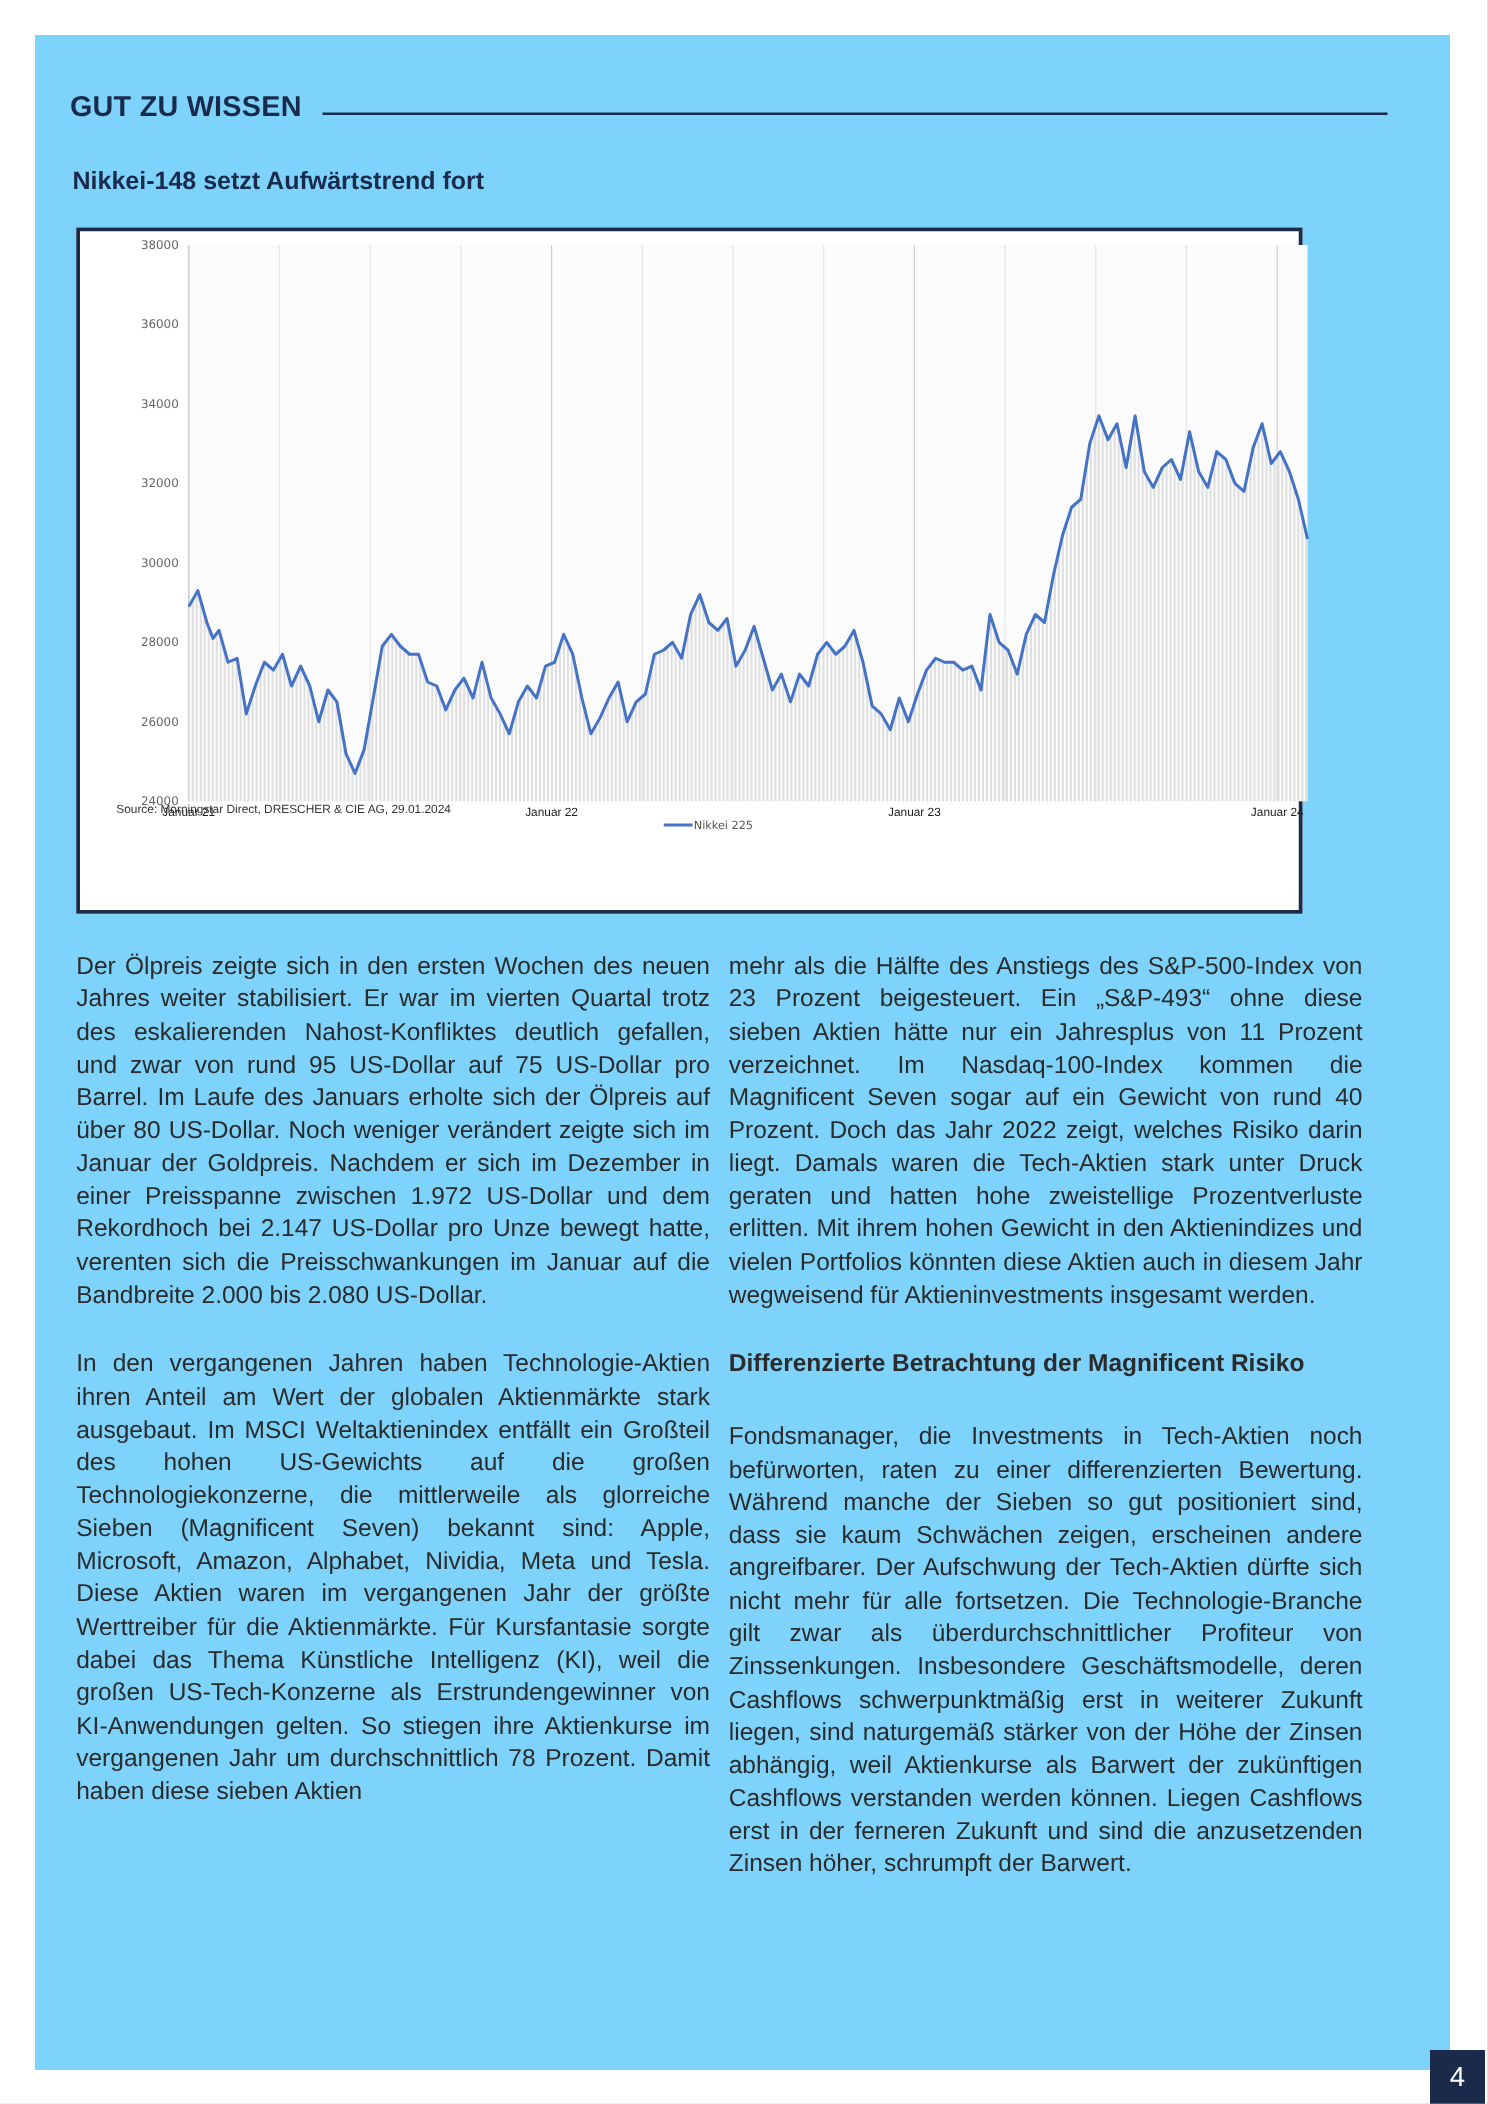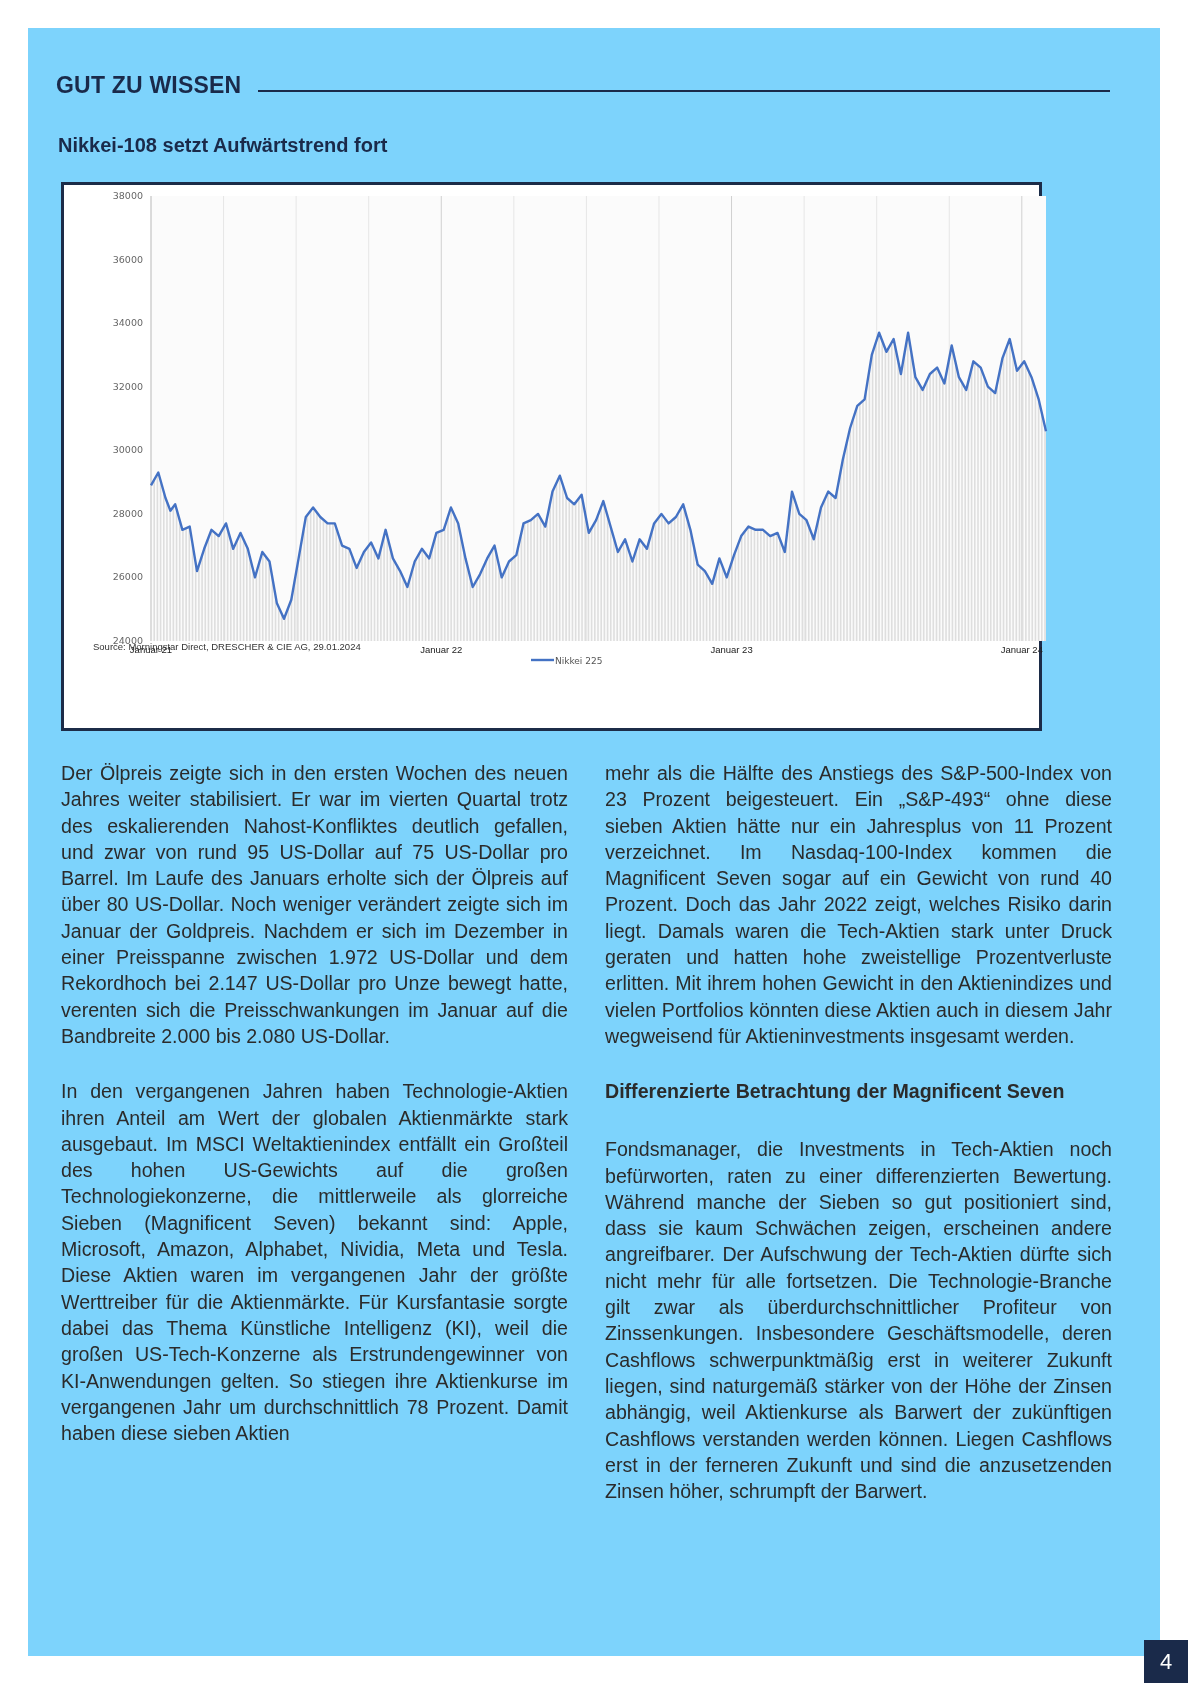--- a/index.html
+++ b/index.html
@@ -16,21 +16,21 @@
   .h-dark { font-weight:bold; font-size:19.6px; color:#2b2b2b; line-height:26px; }
   .pagenum { position:absolute; left:1116px; top:1612px; width:44px; height:43px; background:#1a2a4a; color:#ffffff; font-size:22px; display:flex; align-items:center; justify-content:center; }
 </style>
 </head>
 <body>
 
 <div class="page">
   <div class="section-head">GUT ZU WISSEN</div>
   <div class="section-rule"></div>
 
-  <div class="chart-title">Nikkei-108 setzt Aufwärtstrend fort</div>
+  <div class="chart-title">Nikkei-148 setzt Aufwärtstrend fort</div>
 
   <div class="chart-box">
     <svg id="chart" width="1054" height="543" viewBox="0 0 1054 543" xmlns="http://www.w3.org/2000/svg">
       <g id="grid">
           <rect x="87" y="11" width="895" height="445" fill="#fbfbfb"></rect>
           <line x1="87" y1="11" x2="87" y2="456" stroke="#d0d0d0" stroke-width="1"></line>
           <line x1="159.56756756756755" y1="11" x2="159.56756756756755" y2="456" stroke="#e6e6e6" stroke-width="1"></line>
           <line x1="232.13513513513513" y1="11" x2="232.13513513513513" y2="456" stroke="#e6e6e6" stroke-width="1"></line>
           <line x1="304.7027027027027" y1="11" x2="304.7027027027027" y2="456" stroke="#e6e6e6" stroke-width="1"></line>
           <line x1="377.27027027027026" y1="11" x2="377.27027027027026" y2="456" stroke="#d0d0d0" stroke-width="1"></line>
@@ -350,20 +350,20 @@
         <text x="491" y="478.5" font-size="9" fill="#555" font-family="DejaVu Sans, sans-serif">Nikkei 225</text>
       </g>
     </svg>
   </div>
 
   <div class="col" style="left:33px; top:732px;">
     <p>Der Ölpreis zeigte sich in den ersten Wochen des neuen Jahres weiter stabilisiert. Er war im vierten Quartal trotz des eskalierenden Nahost-Konfliktes deutlich gefallen, und zwar von rund 95 US-Dollar auf 75 US-Dollar pro Barrel. Im Laufe des Januars erholte sich der Ölpreis auf über 80 US-Dollar. Noch weniger verändert zeig­te sich im Januar der Goldpreis. Nachdem er sich im Dezember in einer Preisspanne zwischen 1.972 US-Dollar und dem Rekordhoch bei 2.147 US-Dollar pro Unze bewegt hatte, verenten sich die Preisschwan­kungen im Januar auf die Bandbreite 2.000 bis 2.080 US-Dollar.</p>
     <p style="margin-top:29px;">In den vergangenen Jahren haben Technologie-Aktien ihren Anteil am Wert der globalen Aktienmärk­te stark ausgebaut. Im MSCI Weltaktienindex entfällt ein Großteil des hohen US-Gewichts auf die großen Technologiekonzerne, die mittlerweile als glorreiche Sieben (Magnificent Seven) bekannt sind: Apple, Microsoft, Amazon, Alphabet, Nividia, Meta und Tesla. Diese Aktien waren im vergangenen Jahr der größ­te Werttreiber für die Aktienmärkte. Für Kursfantasie sorgte dabei das Thema Künstliche Intelligenz (KI), weil die großen US-Tech-Konzerne als Erstrundenge­winner von KI-Anwendungen gelten. So stiegen ihre Aktienkurse im vergangenen Jahr um durchschnitt­lich 78 Prozent. Damit haben diese sieben Aktien</p>
   </div>
 
-  <div class="col" style="left:555px; top:732px;margin-left:22px;">
+  <div class="col" style="left:555px; top:732px;">
     <p>mehr als die Hälfte des Anstiegs des S&amp;P-500-Index von 23 Prozent beigesteuert. Ein „S&amp;P-493“ ohne diese sieben Aktien hätte nur ein Jahresplus von 11 Prozent verzeichnet. Im Nasdaq-100-Index kommen die Magnificent Seven sogar auf ein Gewicht von rund 40 Prozent. Doch das Jahr 2022 zeigt, welches Risiko darin liegt. Damals waren die Tech-Aktien stark un­ter Druck geraten und hatten hohe zweistellige Pro­zentverluste erlitten. Mit ihrem hohen Gewicht in den Aktienindizes und vielen Portfolios könnten diese Aktien auch in diesem Jahr wegweisend für Aktien­investments insgesamt werden.</p>
-    <p class="h-dark" style="margin-top:29px;">Differenzierte Betrachtung der Magnificent Seven</p>
+    <p class="h-dark" style="margin-top:29px;">Differenzierte Betrachtung der Magnificent Risiko</p>
     <p style="margin-top:32px;">Fondsmanager, die Investments in Tech-Aktien noch befürworten, raten zu einer differenzierten Bewer­tung. Während manche der Sieben so gut positioniert sind, dass sie kaum Schwächen zeigen, erscheinen andere angreifbarer. Der Aufschwung der Tech-Aktien dürfte sich nicht mehr für alle fortsetzen. Die Technologie-Branche gilt zwar als überdurchschnitt­licher Profiteur von Zinssenkungen. Insbesondere Geschäftsmodelle, deren Cashflows schwerpunkt­mäßig erst in weiterer Zukunft liegen, sind natur­gemäß stärker von der Höhe der Zinsen abhängig, weil Aktienkurse als Barwert der zukünftigen Cash­flows verstanden werden können. Liegen Cash­flows erst in der ferneren Zukunft und sind die an­zusetzenden Zinsen höher, schrumpft der Barwert.</p>
   </div>
 
   <div class="pagenum">4</div>
 </div>
 
 </body></html>

